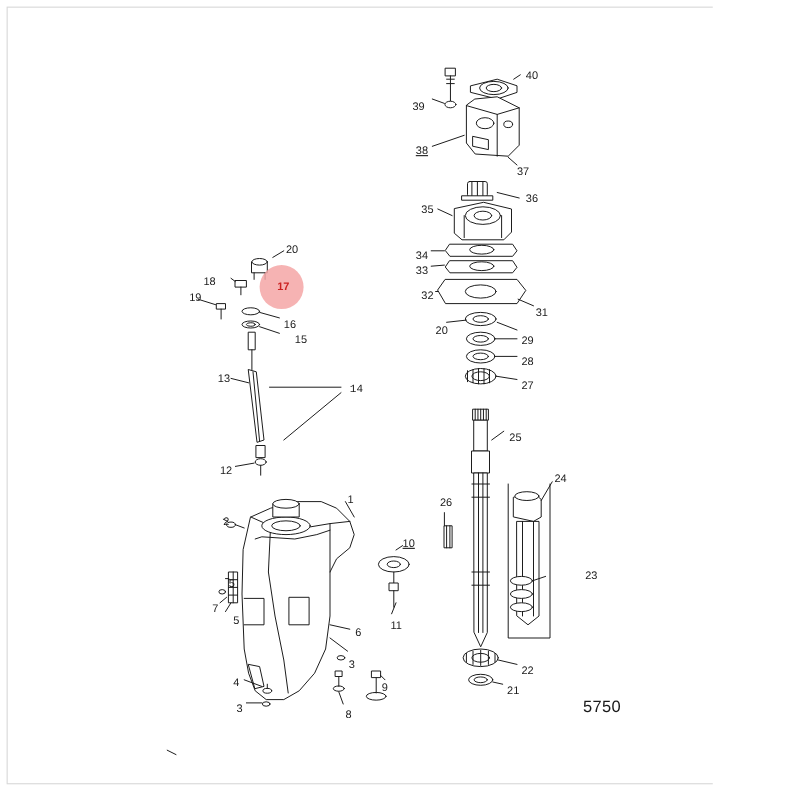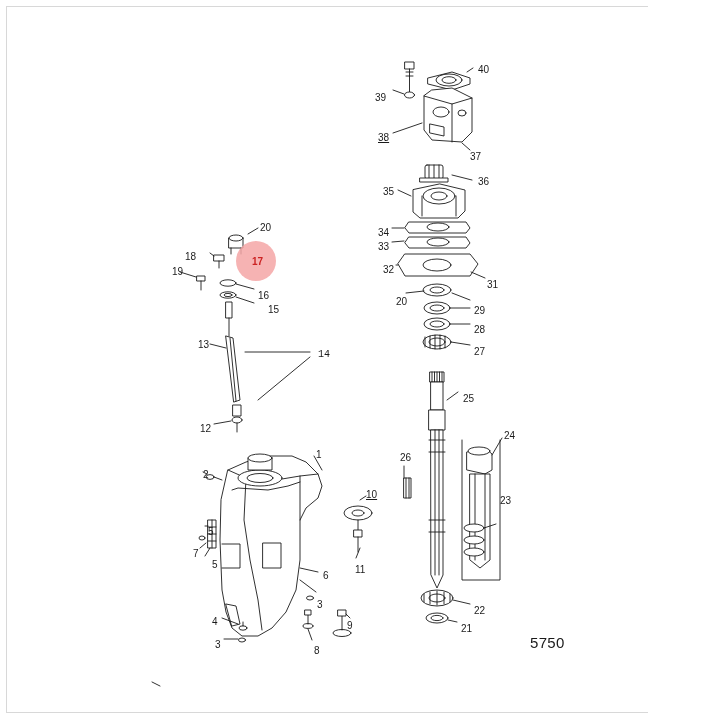--- a/index.html
+++ b/index.html
@@ -301,21 +301,21 @@
   <div class="callout" style="left:378px; top:242px;">33</div>
   <div class="callout" style="left:383px; top:265px;">32</div>
   <div class="callout" style="left:487px; top:280px;">31</div>
   <div class="callout" style="left:396px; top:297px;">20</div>
   <div class="callout" style="left:474px; top:306px;">29</div>
   <div class="callout" style="left:474px; top:325px;">28</div>
   <div class="callout" style="left:474px; top:347px;">27</div>
   <div class="callout" style="left:463px; top:394px;text-align:right;">25</div>
   <div class="callout" style="left:504px; top:431px;">24</div>
   <div class="callout" style="left:400px; top:453px;">26</div>
-  <div class="callout" style="left:500px; top:496px;">23</div>
+  <div class="callout" style="left:500px; top:519px;padding-left:32px;">23</div>
   <div class="callout" style="left:474px; top:606px;">22</div>
   <div class="callout" style="left:461px; top:624px;">21</div>
   <div class="callout" style="left:260px; top:223px;">20</div>
   <div class="callout" style="left:185px; top:252px;">18</div>
   <div class="callout" style="left:172px; top:267px;">19</div>
   <div class="callout" style="left:258px; top:291px;">16</div>
   <div class="callout" style="left:268px; top:305px;">15</div>
   <div class="callout" style="left:198px; top:340px;">13</div>
   <div class="callout" style="left:318px; top:350px;font-family:Liberation Mono, monospace;">14</div>
   <div class="callout" style="left:200px; top:424px;">12</div>

